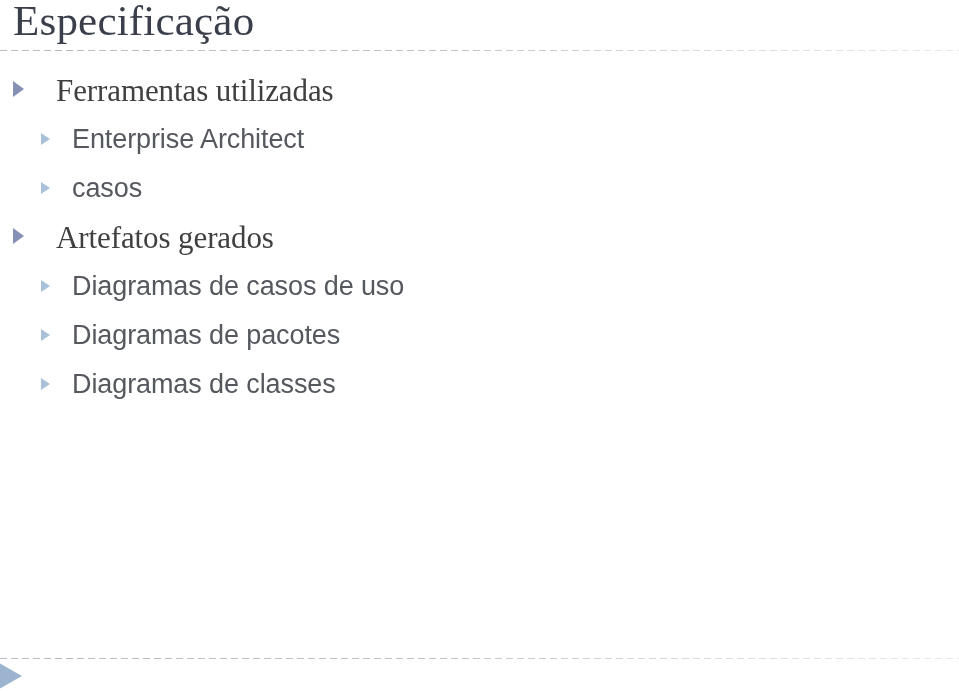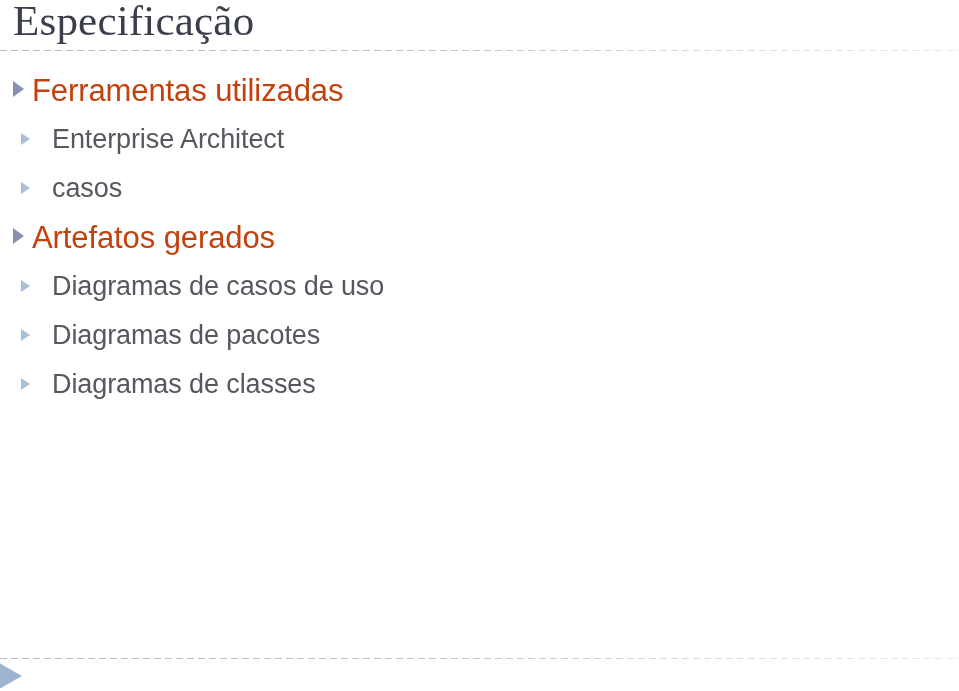--- a/index.html
+++ b/index.html
@@ -83,30 +83,31 @@
   .lvl1 {
     padding-left: 13px;
     height: 49px;
   }
   .lvl1 .marker {
     border-width: 8px 0 8px 11px;
     border-color: transparent transparent transparent #8690b5;
     transform: translateY(-4px);
   }
   .lvl1 .label {
-    margin-left: 8px;
+    margin-left: 32px;
     font-size: 31px;
     line-height: 49px;
-    color: #c2410c;
+    color: #404040;
     letter-spacing: -0.1px;
+    font-family: Liberation Serif, serif;
   }
 
   
   .lvl2 {
-    padding-left: 21px;
+    padding-left: 41px;
     height: 49px;
   }
   .lvl2 .marker {
     border-width: 6.5px 0 6.5px 9px;
     border-color: transparent transparent transparent #a8c0d8;
     transform: translateY(-3px);
   }
   .lvl2 .label {
     margin-left: 22px;
     font-size: 27px;

